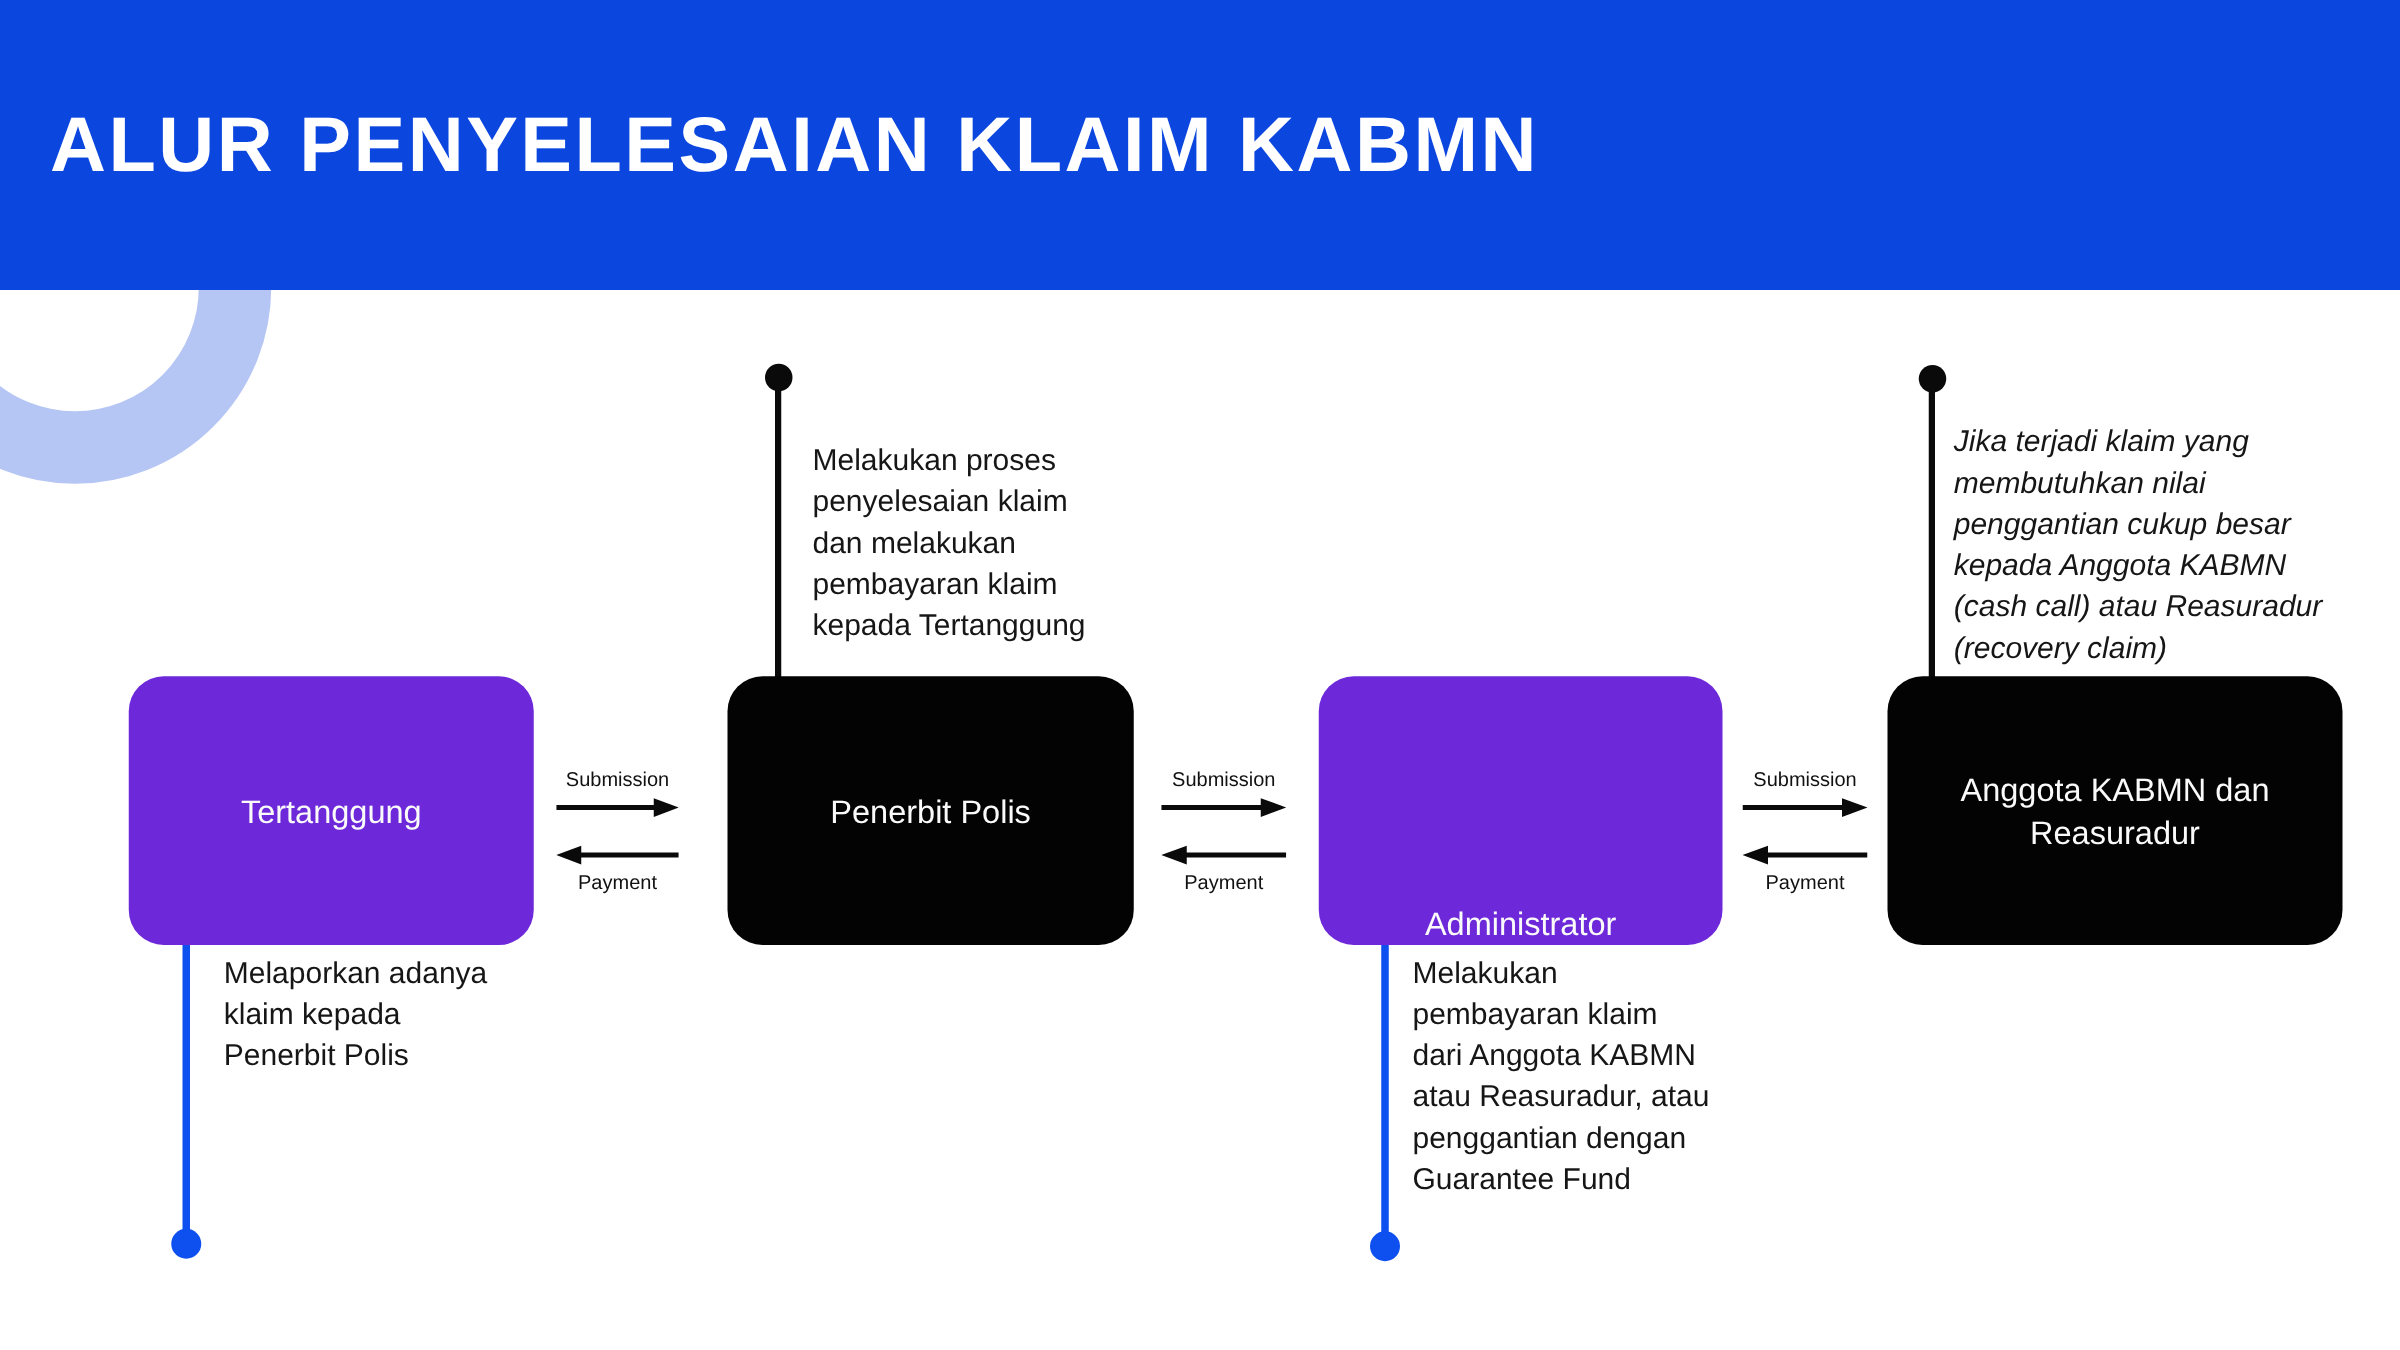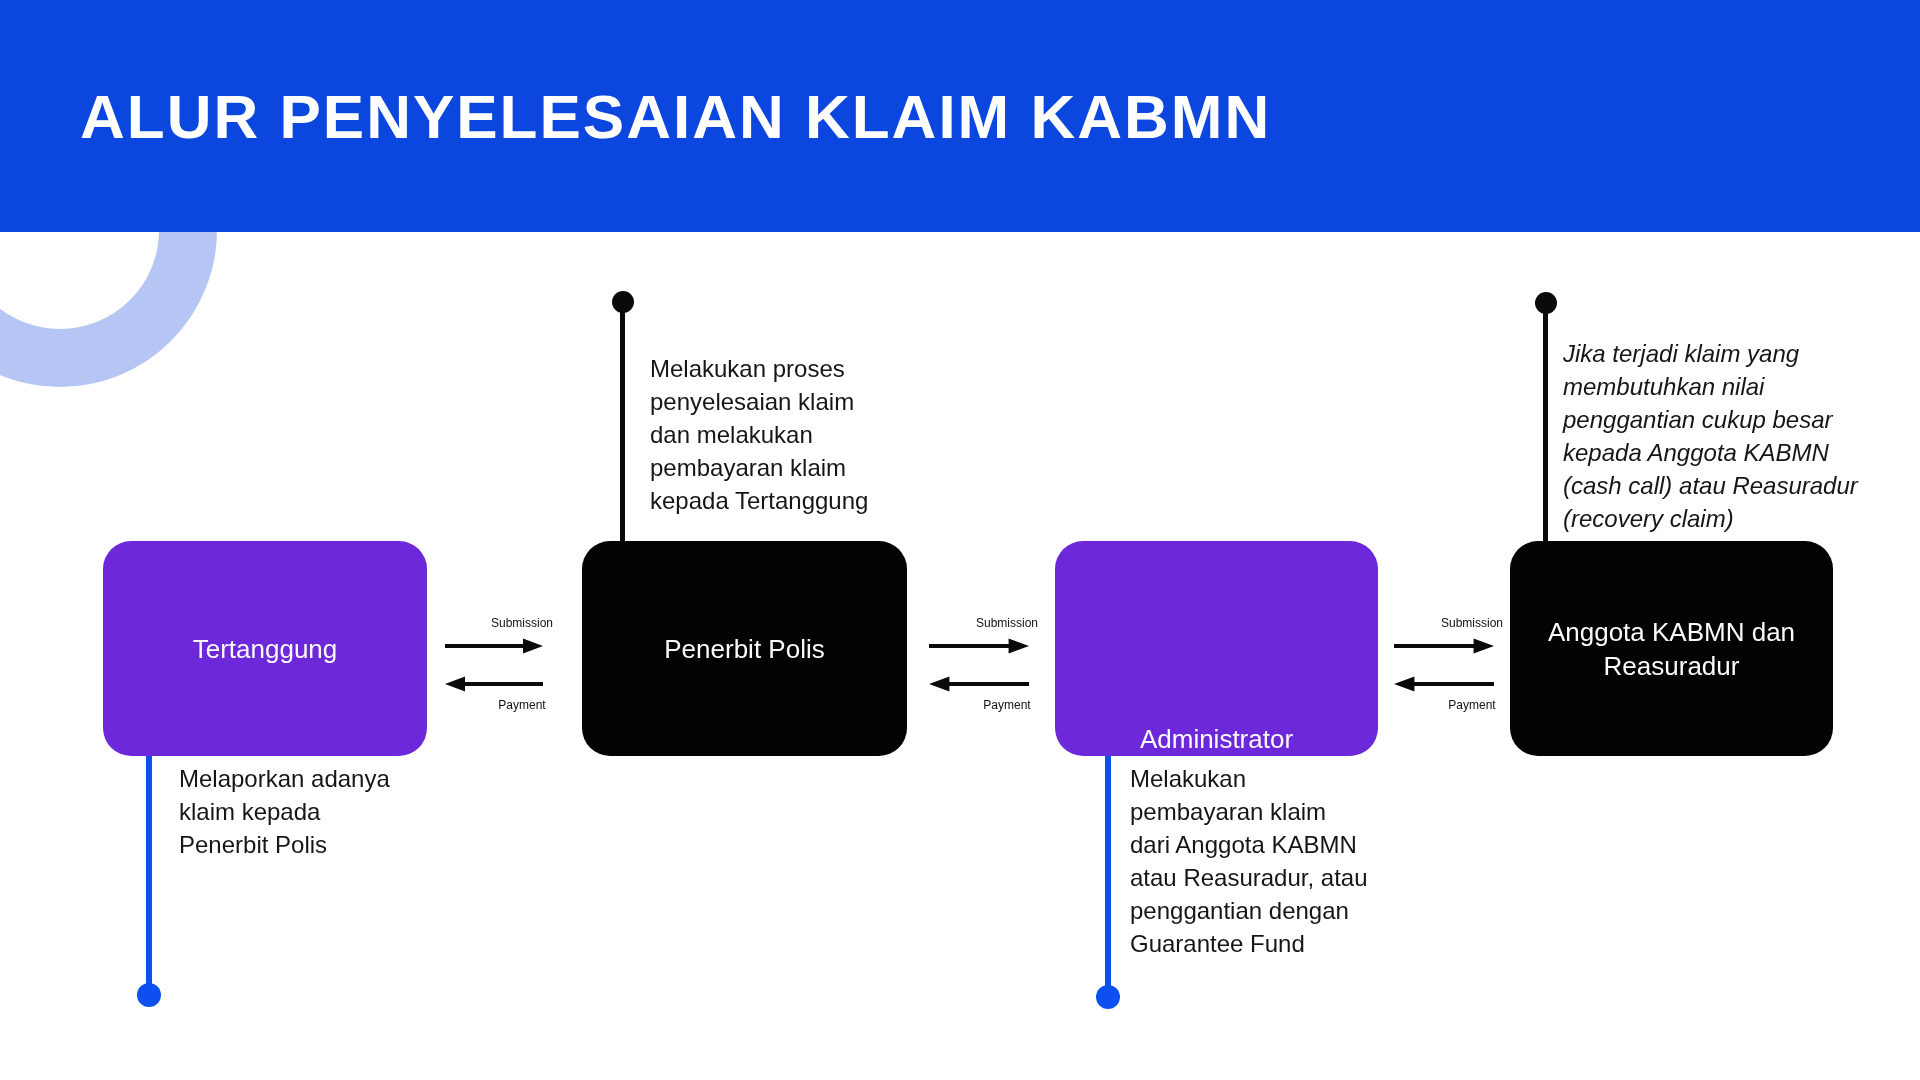--- a/index.html
+++ b/index.html
@@ -23,21 +23,21 @@
 
   
   .header {
     position:absolute; left:0; top:0;
     width:1920px; height:232px;
     background:#0b46df;
     display:flex; align-items:center;
     z-index:2;
   }
   .header .title {
-    padding-left:80px;
+    padding-left:40px;
     color:#ffffff;
     font-size:62px;
     font-weight:800;
     letter-spacing:2px;
     text-transform:uppercase;
     white-space:nowrap;
   }
 
   
   .node {
@@ -49,34 +49,34 @@
     color:#fafafa;
     font-size:26px;
     line-height:34px;
     z-index:3;
   }
   .node.blue  { background:#6d28d9; }
   .node.black { background:#030303; }
   .node-1 { left:103px;  width:324px; }
   .node-2 { left:582px;  width:325px; }
   .node-3 { left:1055px; width:323px;align-items:flex-end; }
-  .node-4 { left:1510px; width:323px;text-align:center; }
+  .node-4 { left:1510px; width:364px;text-align:center; }
 
   
   .conn {
     position:absolute; top:614px; height:104px;
     z-index:3;
   }
   .conn-1 { left:445px;  width:98px; }
   .conn-2 { left:929px;  width:100px; }
   .conn-3 { left:1394px; width:100px; }
   .conn .lbl {
     position:absolute; left:0; width:100%;
     text-align:center;
-    font-size:12px; color:#111111;margin-left:28px;
+    font-size:16px; color:#111111;
   }
   .conn .lbl.sub { top:2px; }
   .conn .lbl.pay { top:84px; }
   .conn svg { position:absolute; left:0; width:100%; height:16px; display:block; }
   .conn svg.fwd { top:24px; }
   .conn svg.bwd { top:62px; }
 
   
   .pin-line { position:absolute; z-index:2; }
   .pin-line.black { background:#0a0a0a; width:5px; }

